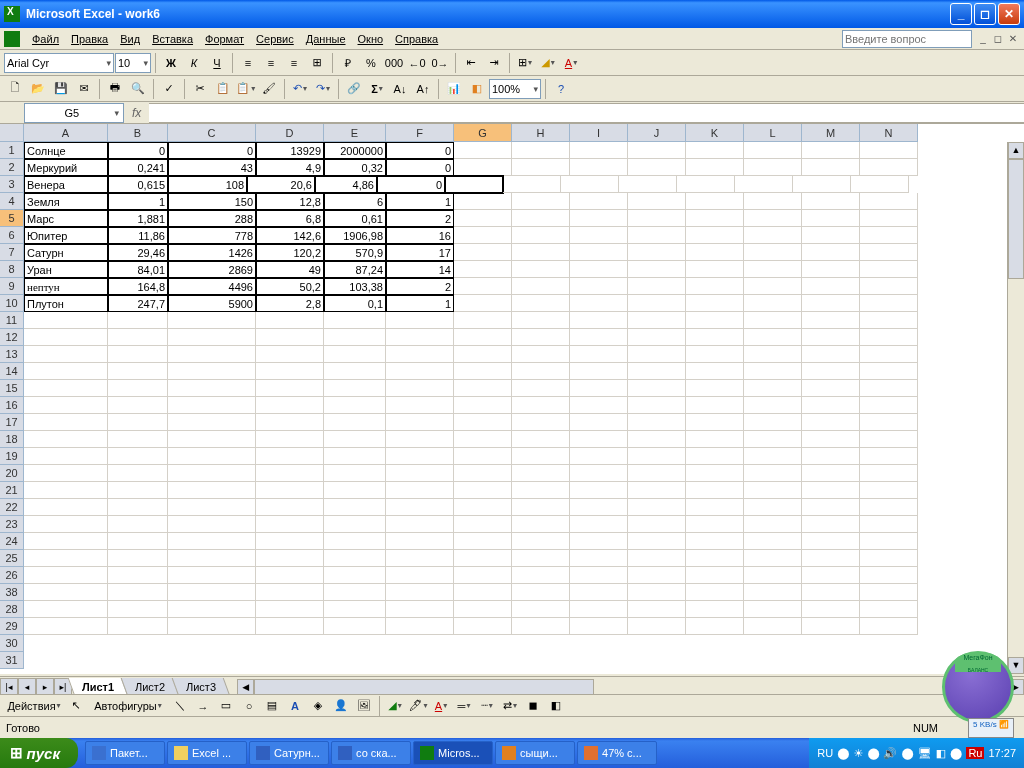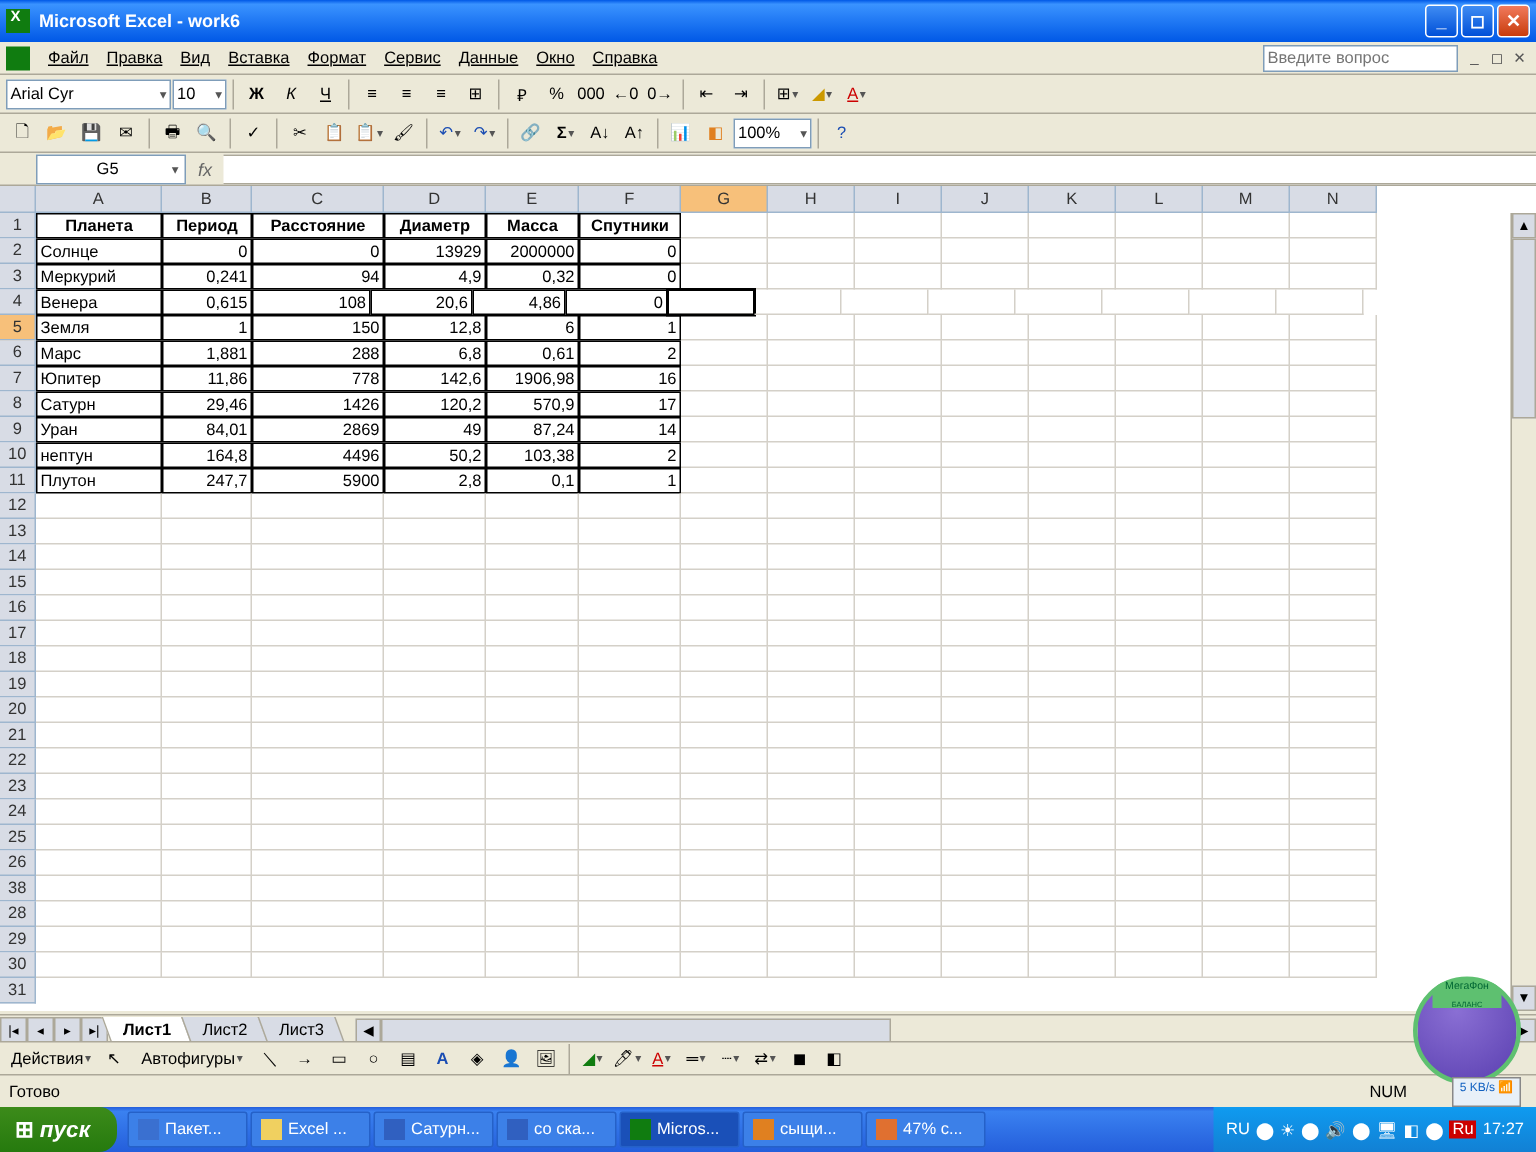--- a/index.html
+++ b/index.html
@@ -272,55 +272,39 @@
           <div class="rowh">25</div>
           <div class="rowh">26</div>
           <div class="rowh">38</div>
           <div class="rowh">28</div>
           <div class="rowh">29</div>
           <div class="rowh">30</div>
           <div class="rowh">31</div>
         </div>
     <div class="cells" id="cells">
           <div class="cell-row">
-            <div class="cell hdr bb" style="width: 84px;">Планета</div>
-            <div class="cell hdr bb" style="width: 60px;">Период</div>
-            <div class="cell hdr bb" style="width: 88px;">Расстояние</div>
-            <div class="cell hdr bb" style="width: 68px;">Диаметр</div>
-            <div class="cell hdr bb" style="width: 62px;">Масса</div>
-            <div class="cell hdr bb" style="width: 68px;">Спутники</div>
-            <div class="cell" style="width: 58px;"></div>
-            <div class="cell" style="width: 58px;"></div>
-            <div class="cell" style="width: 58px;"></div>
-            <div class="cell" style="width: 58px;"></div>
-            <div class="cell" style="width: 58px;"></div>
-            <div class="cell" style="width: 58px;"></div>
-            <div class="cell" style="width: 58px;"></div>
-            <div class="cell" style="width: 58px;"></div>
-          </div>
-          <div class="cell-row">
             <div class="cell bb" style="width: 84px;">Солнце</div>
             <div class="cell bb num" style="width: 60px;">0</div>
             <div class="cell bb num" style="width: 88px;">0</div>
             <div class="cell bb num" style="width: 68px;">13929</div>
             <div class="cell bb num" style="width: 62px;">2000000</div>
             <div class="cell bb num" style="width: 68px;">0</div>
             <div class="cell" style="width: 58px;"></div>
             <div class="cell" style="width: 58px;"></div>
             <div class="cell" style="width: 58px;"></div>
             <div class="cell" style="width: 58px;"></div>
             <div class="cell" style="width: 58px;"></div>
             <div class="cell" style="width: 58px;"></div>
             <div class="cell" style="width: 58px;"></div>
             <div class="cell" style="width: 58px;"></div>
           </div>
           <div class="cell-row">
             <div class="cell bb" style="width: 84px;">Меркурий</div>
             <div class="cell bb num" style="width: 60px;">0,241</div>
-            <div class="cell bb num" style="width: 88px;">94</div>
+            <div class="cell bb num" style="width: 88px;">43</div>
             <div class="cell bb num" style="width: 68px;">4,9</div>
             <div class="cell bb num" style="width: 62px;">0,32</div>
             <div class="cell bb num" style="width: 68px;">0</div>
             <div class="cell" style="width: 58px;"></div>
             <div class="cell" style="width: 58px;"></div>
             <div class="cell" style="width: 58px;"></div>
             <div class="cell" style="width: 58px;"></div>
             <div class="cell" style="width: 58px;"></div>
             <div class="cell" style="width: 58px;"></div>
             <div class="cell" style="width: 58px;"></div>
@@ -416,21 +400,21 @@
             <div class="cell" style="width: 58px;"></div>
             <div class="cell" style="width: 58px;"></div>
             <div class="cell" style="width: 58px;"></div>
             <div class="cell" style="width: 58px;"></div>
             <div class="cell" style="width: 58px;"></div>
             <div class="cell" style="width: 58px;"></div>
             <div class="cell" style="width: 58px;"></div>
             <div class="cell" style="width: 58px;"></div>
           </div>
           <div class="cell-row">
-            <div class="cell bb" style="width: 84px;">нептун</div>
+            <div class="cell bb" style="width: 84px; font-family: Liberation Serif, serif;">нептун</div>
             <div class="cell bb num" style="width: 60px;">164,8</div>
             <div class="cell bb num" style="width: 88px;">4496</div>
             <div class="cell bb num" style="width: 68px;">50,2</div>
             <div class="cell bb num" style="width: 62px;">103,38</div>
             <div class="cell bb num" style="width: 68px;">2</div>
             <div class="cell" style="width: 58px;"></div>
             <div class="cell" style="width: 58px;"></div>
             <div class="cell" style="width: 58px;"></div>
             <div class="cell" style="width: 58px;"></div>
             <div class="cell" style="width: 58px;"></div>

